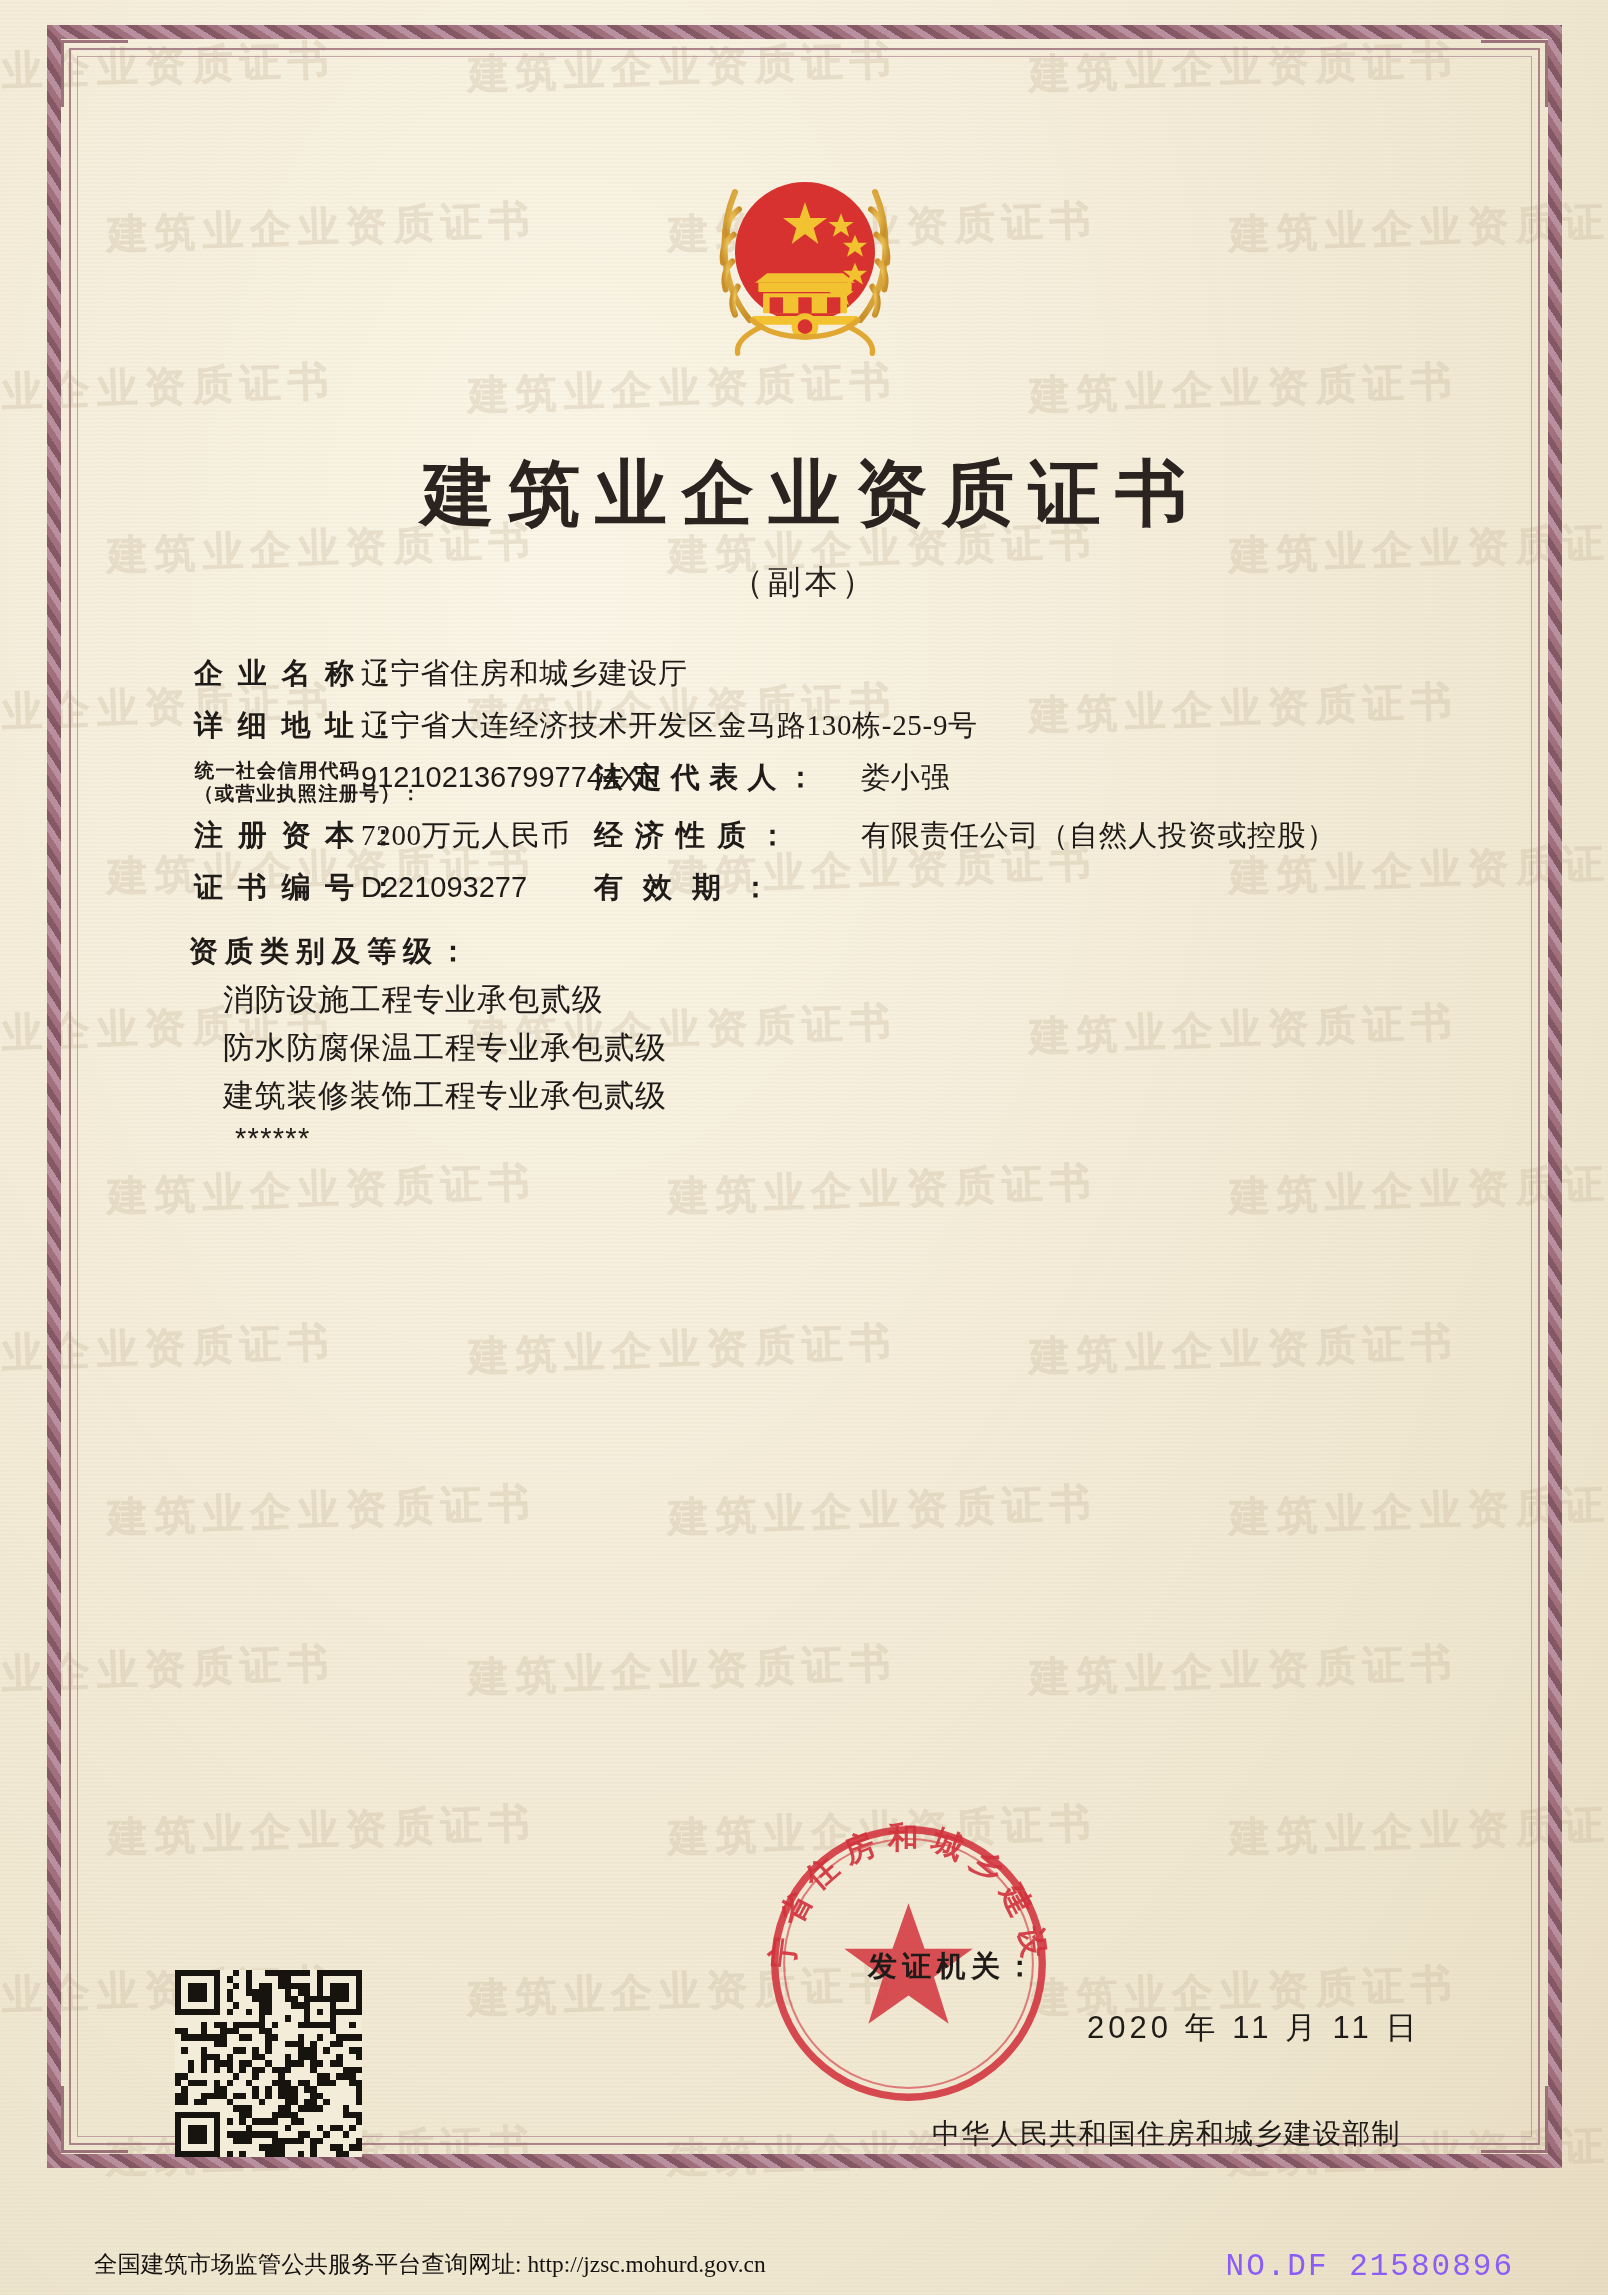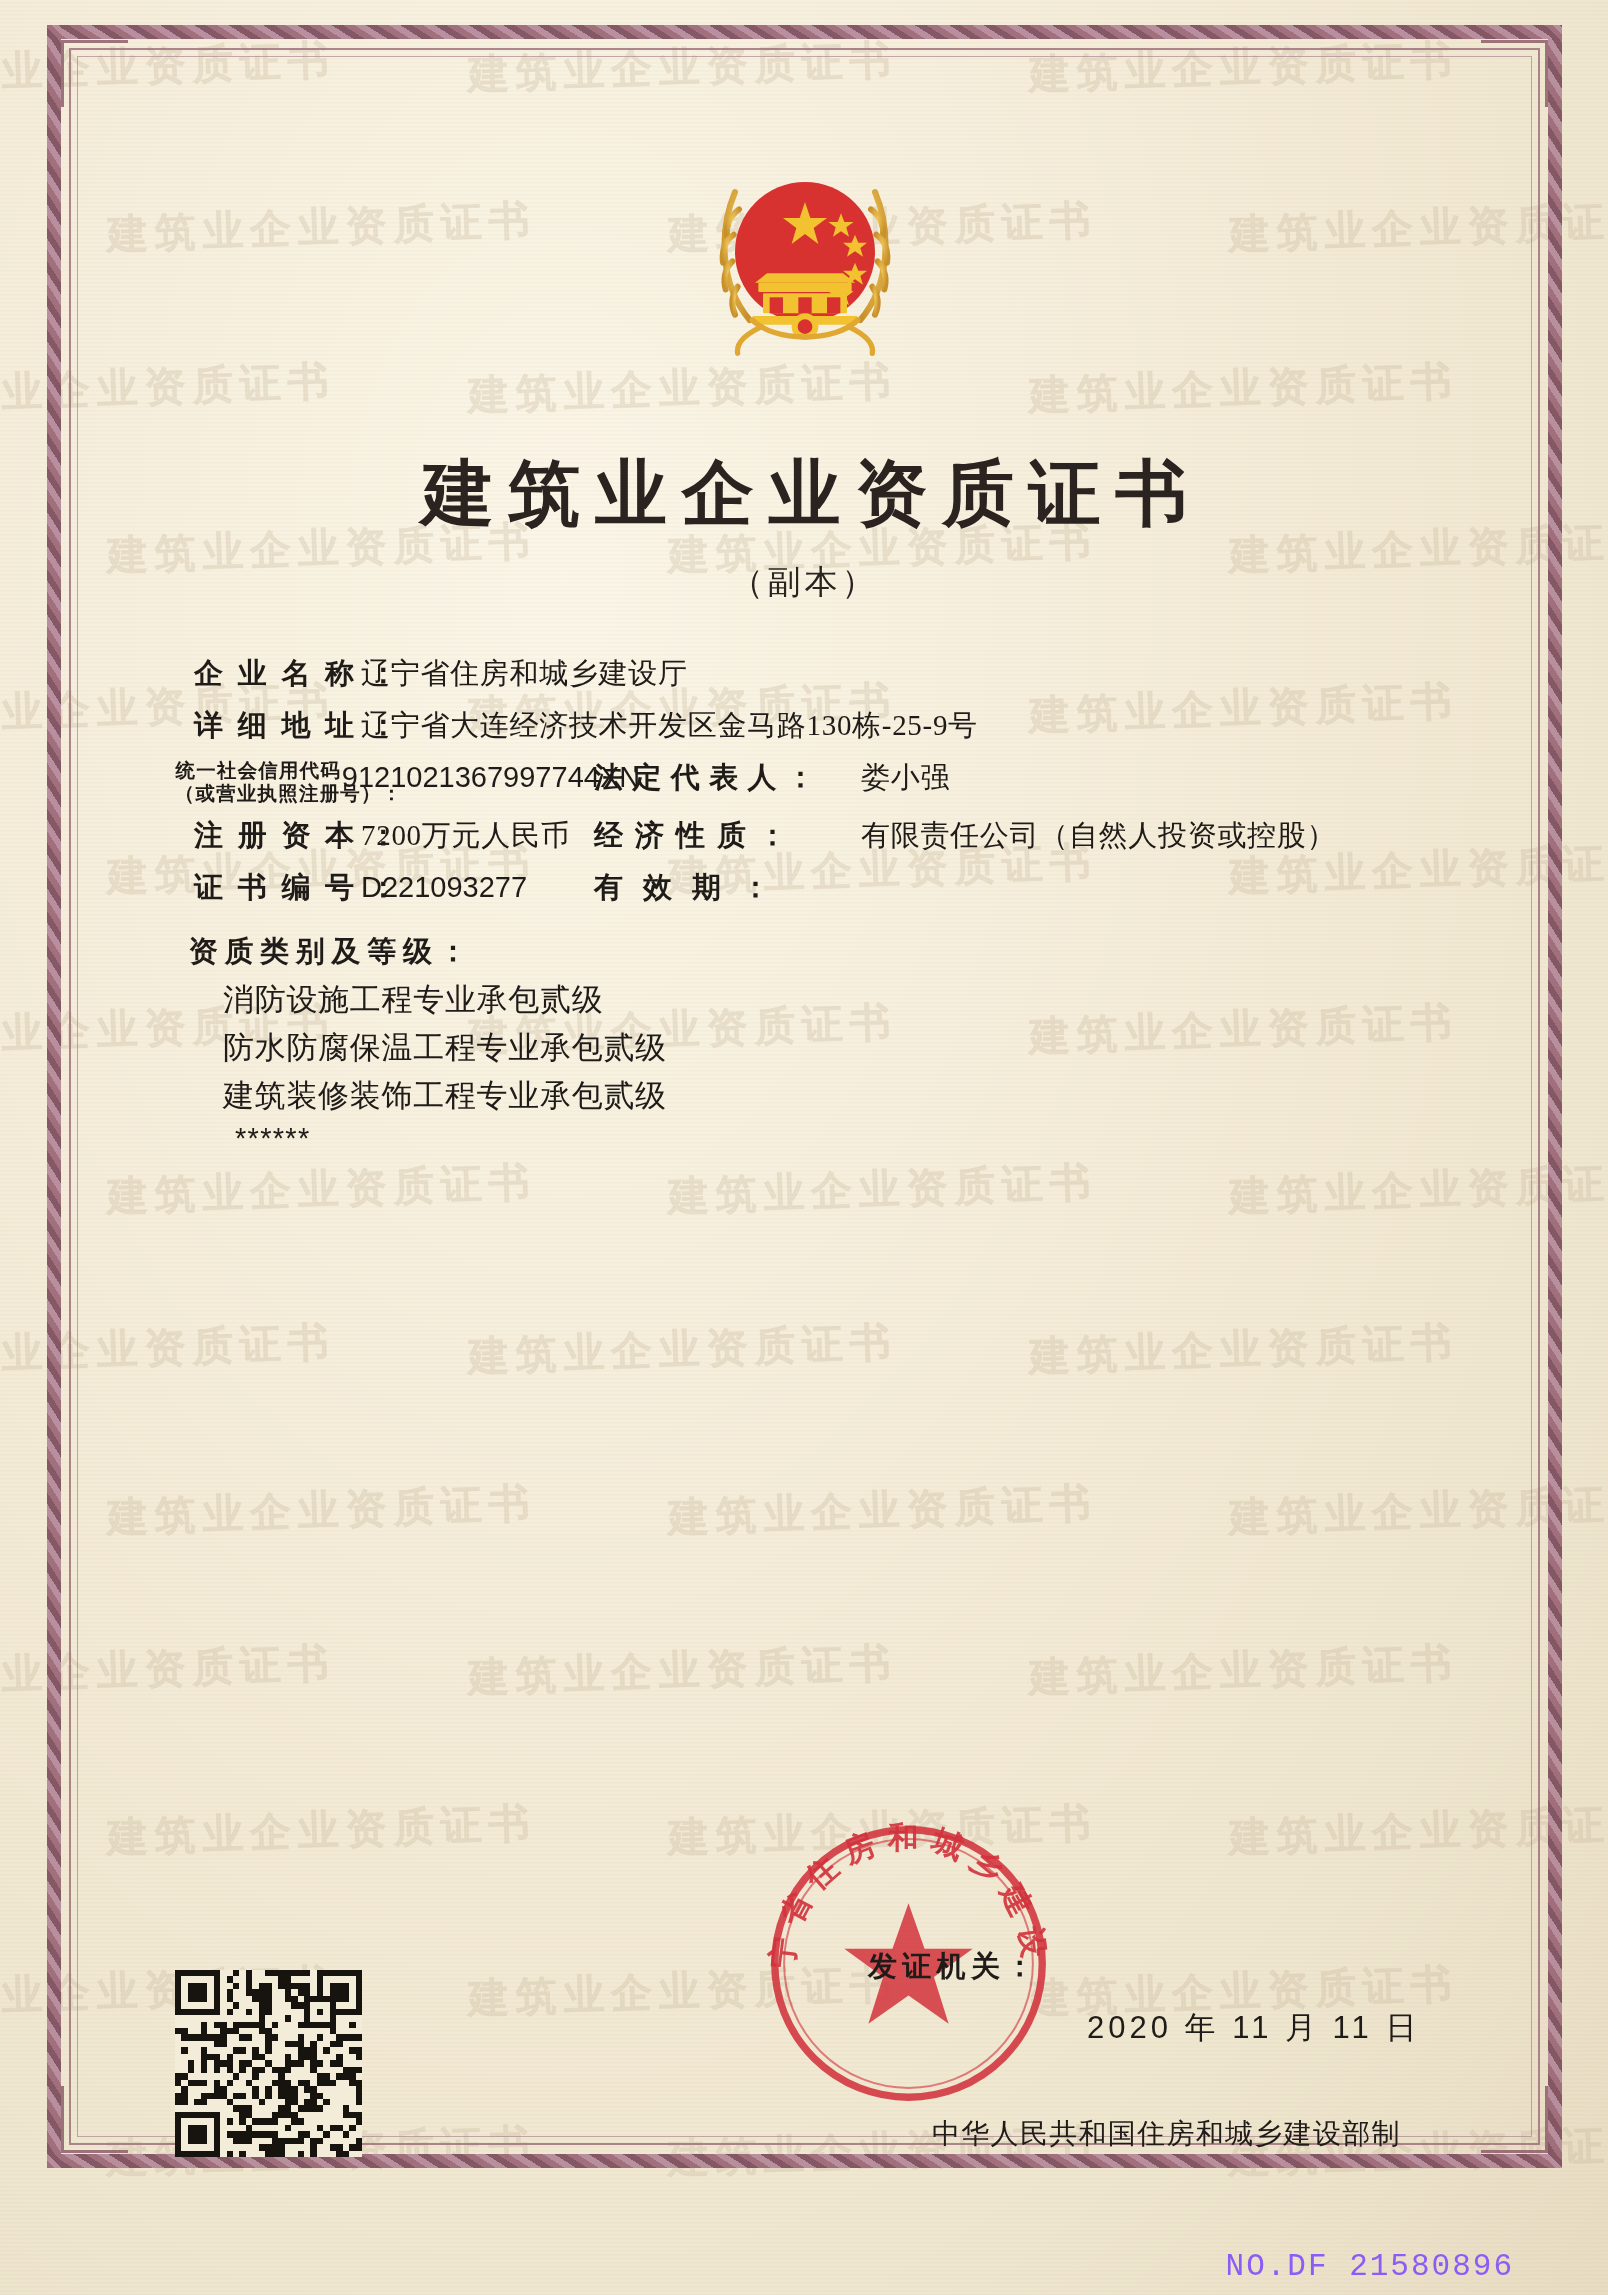--- a/index.html
+++ b/index.html
@@ -149,21 +149,21 @@
     font-size: 29px;
     line-height: 44px;
     letter-spacing: 0.7px;
     flex: 1;
   }
   .val.mono {
     font-family: "Liberation Sans", sans-serif;
     font-size: 29px;
     letter-spacing: 0px;
   }
-  .col-l { width: 427px; display: flex; justify-content: center; }
+  .col-l { width: 427px; display: flex; }
   .col-r { flex: 1; display: flex; gap: 20px; }
   .lbl-w1 { width: 167px; }
 
   .qual-title {
     font-size: 29px;
     font-weight: 700;
     letter-spacing: 6.7px;
     margin-top: 23px;
     margin-bottom: 4px;
     margin-left: -5.3px;
@@ -844,16 +844,17 @@
           <rect x="16" y="28" width="1" height="1"></rect>
           <rect x="19" y="28" width="1" height="1"></rect>
           <rect x="21" y="28" width="1" height="1"></rect>
           <rect x="25" y="28" width="1" height="1"></rect>
           <rect x="26" y="28" width="1" height="1"></rect>
         </g>
     </svg>
   </div>
 
   <div class="footer-rule"></div>
+  <div class="footer-left">全国建筑市场监管公共服务平台查询网址: http://jzsc.mohurd.gov.cn</div>
   <div class="footer-right">NO.DF 21580896</div>
 
 </div>
 
 
 </body></html>

